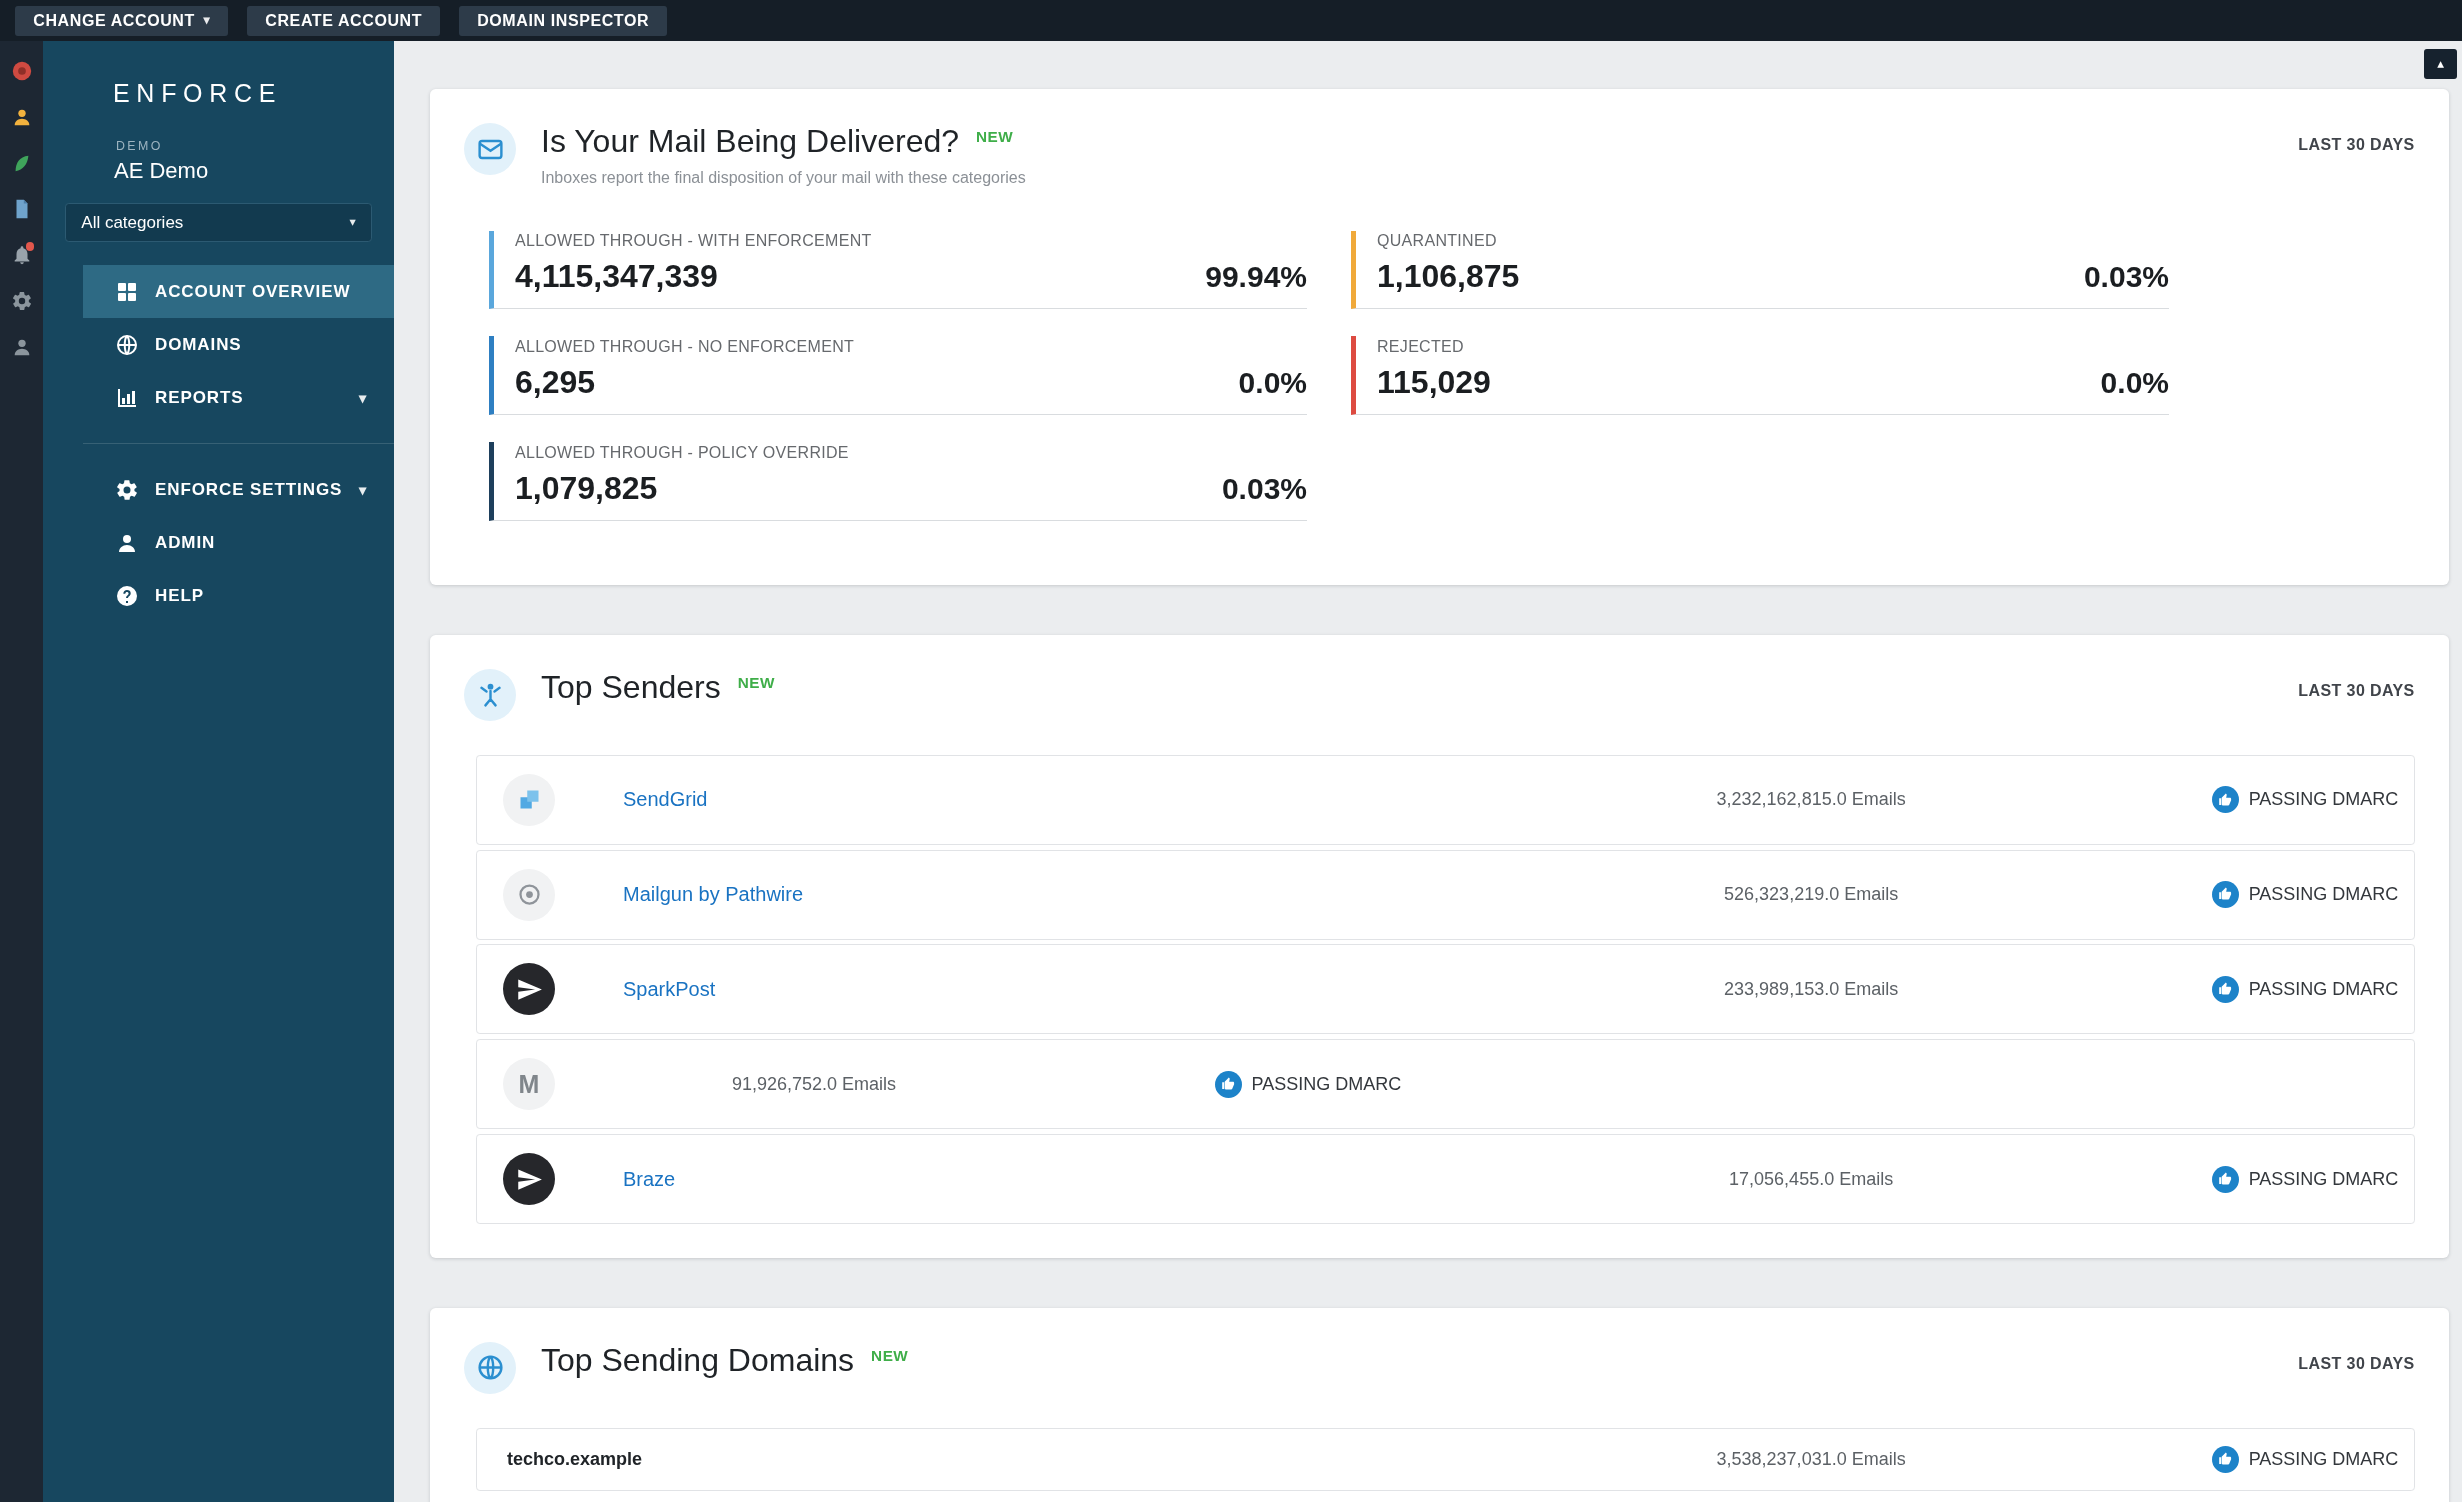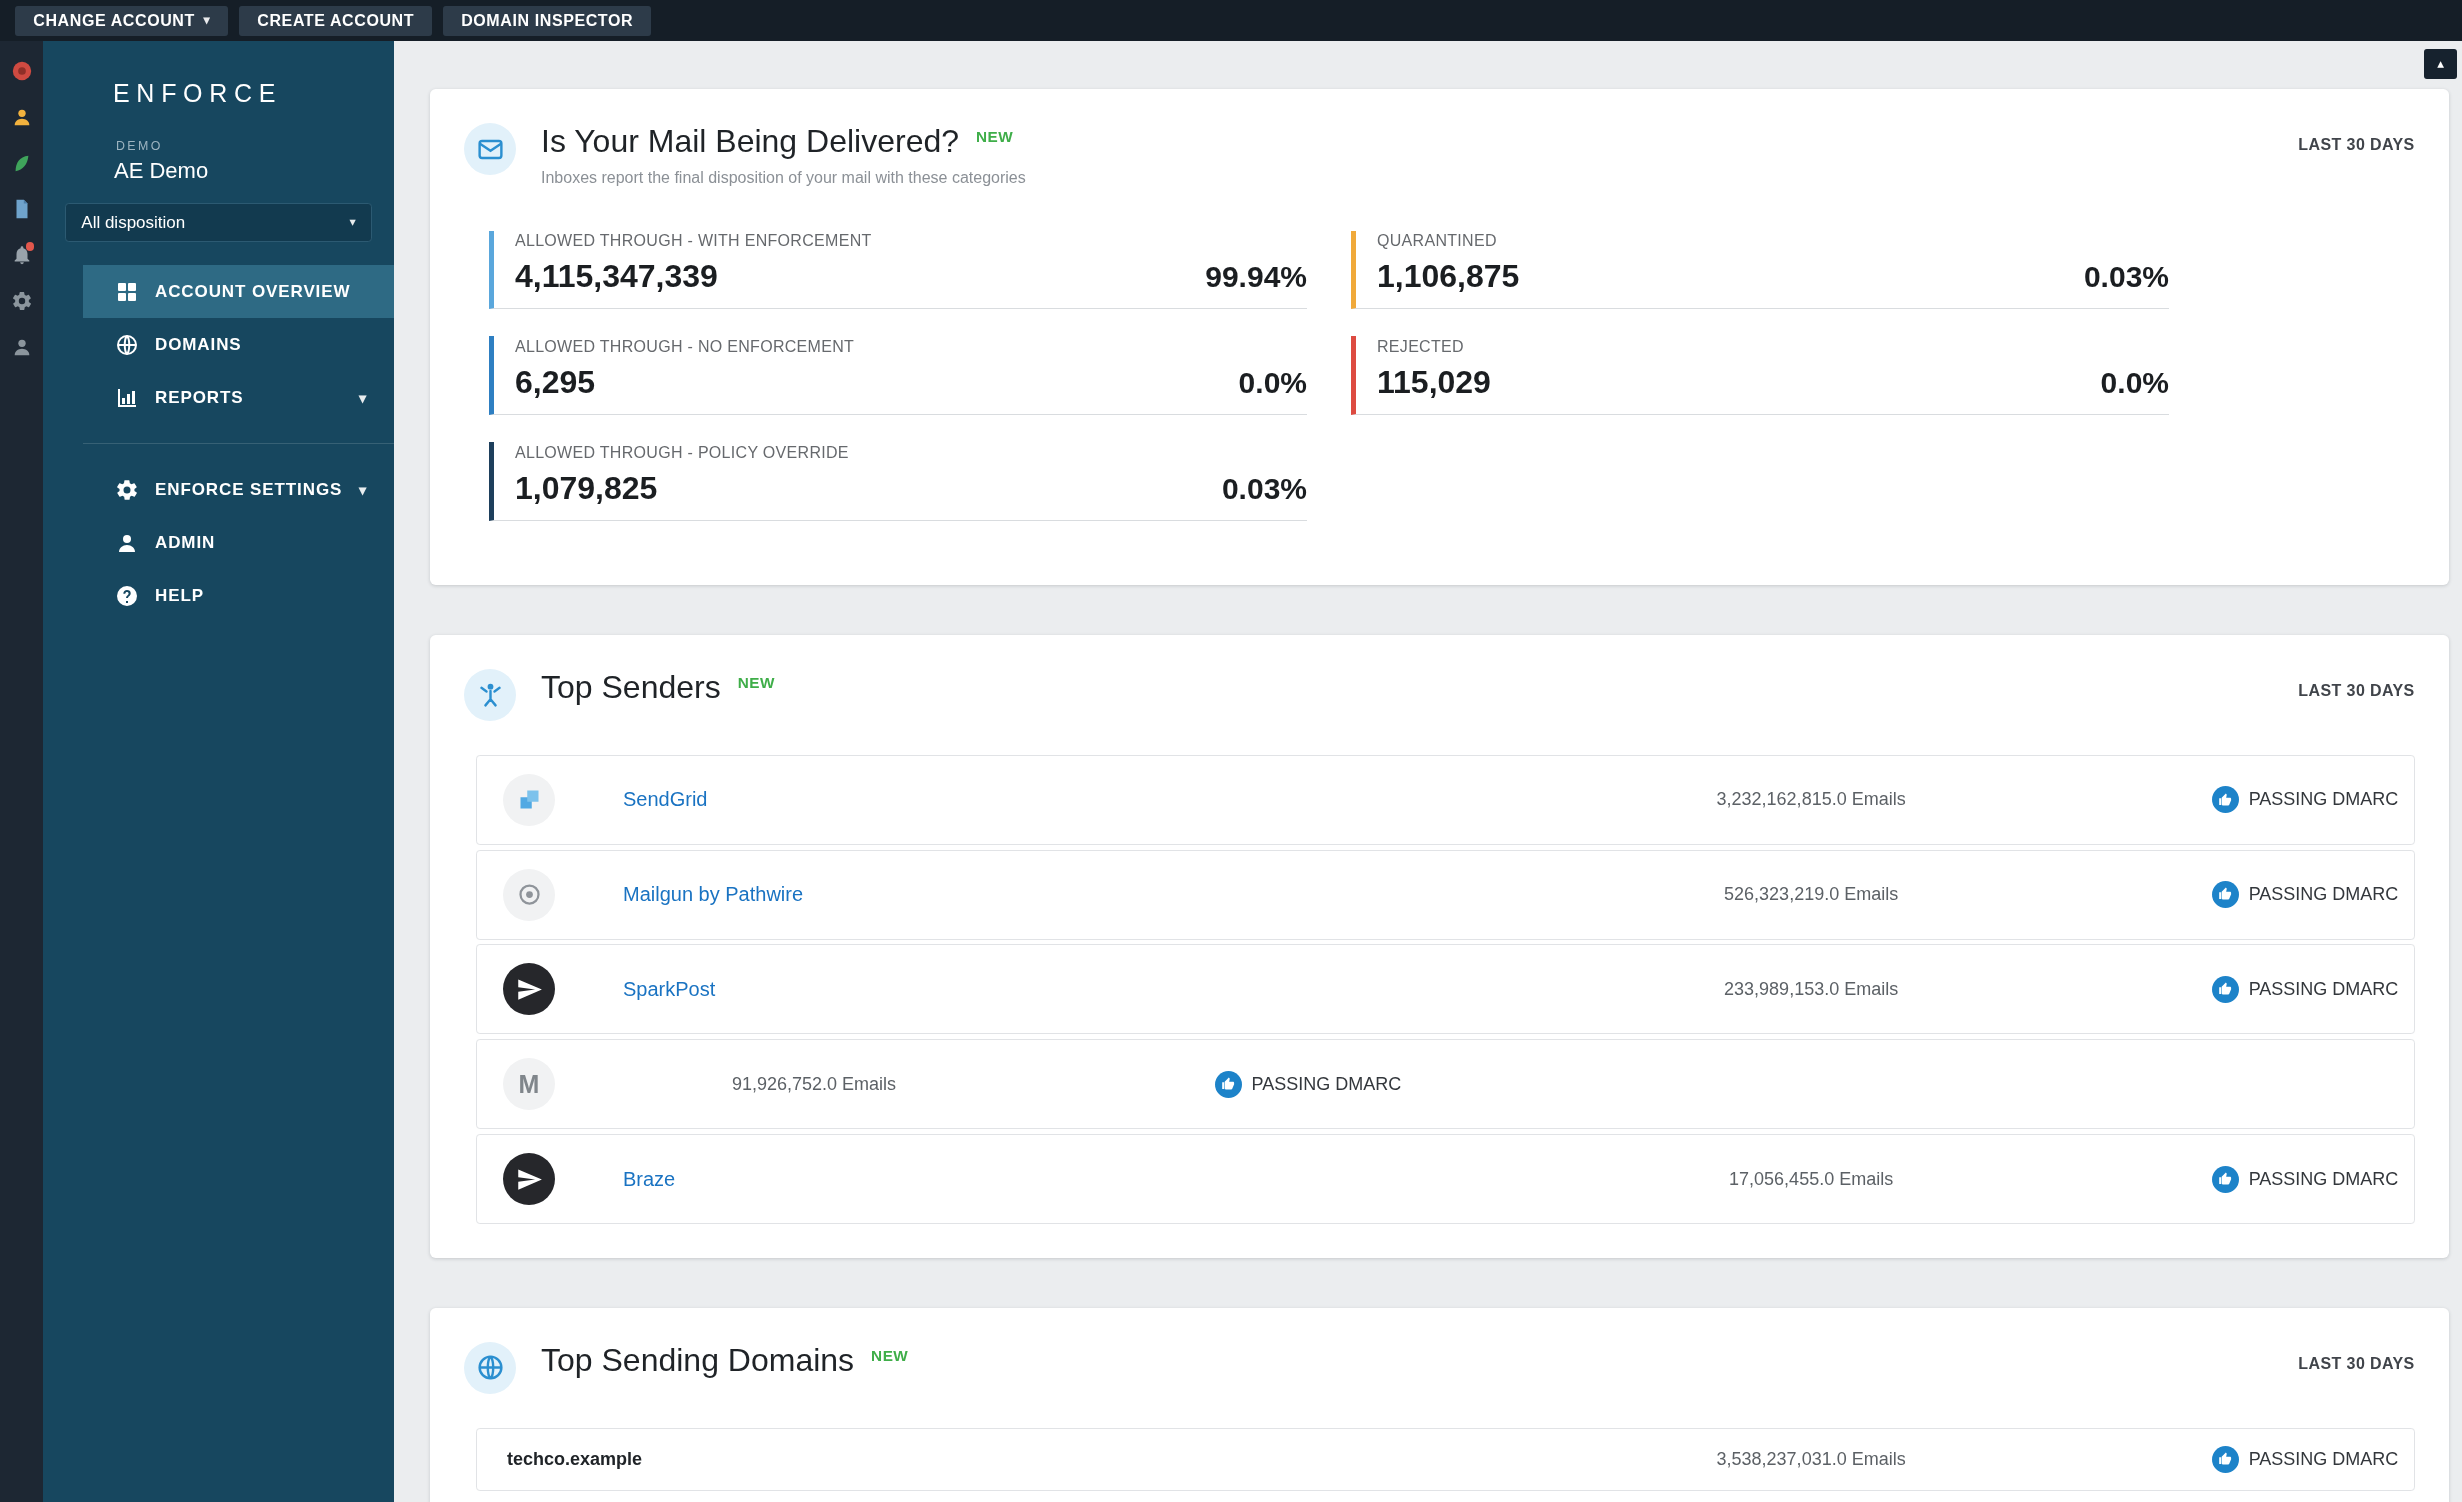--- a/index.html
+++ b/index.html
@@ -6,21 +6,21 @@
   html, body { width: 2462px; height: 1502px; overflow: hidden; }
   body {
     font-family: "Liberation Sans", sans-serif;
     background: #ebedef;
     color: #1f2327;
   }
 
   
   .topbar {
     height: 41px; background: #151e27;
-    display: flex; align-items: center; gap: 11px; padding-left: 15.3px;
+    display: flex; align-items: center; gap: 19px; padding-left: 15.3px;
   }
   .tb-btn {
     background: #2d3b49; color: #fff; border: none; border-radius: 2.9px;
     height: 30px; padding: 0 18px; font-family: inherit;
     font-size: 16px; font-weight: 700; letter-spacing: 0.6px;
     display: flex; align-items: center; gap: 8.6px; cursor: pointer; white-space: nowrap;
   }
   .chev { font-size: 12.4px; line-height: 1; opacity: .9; }
 
   .shell { display: flex; height: 1461px; }
@@ -199,21 +199,21 @@
           </svg>
       </span>
     </nav>
 
     <aside class="sidebar">
       <div class="logo">ENFORCE</div>
       <div class="env">DEMO</div>
       <div class="acct">AE Demo</div>
 
       <div class="portfolio">
-        <span>All disposition</span>
+        <span>All categories</span>
         <span class="chev">▾</span>
       </div>
 
       <nav class="menu">
         <a class="mi active">
           <span class="mi-icon">
             <svg viewBox="0 0 24 24" fill="currentColor">
                 <rect x="3" y="3" width="8" height="8" rx="1"></rect>
                 <rect x="13" y="3" width="8" height="8" rx="1"></rect>
                 <rect x="3" y="13" width="8" height="8" rx="1"></rect>

